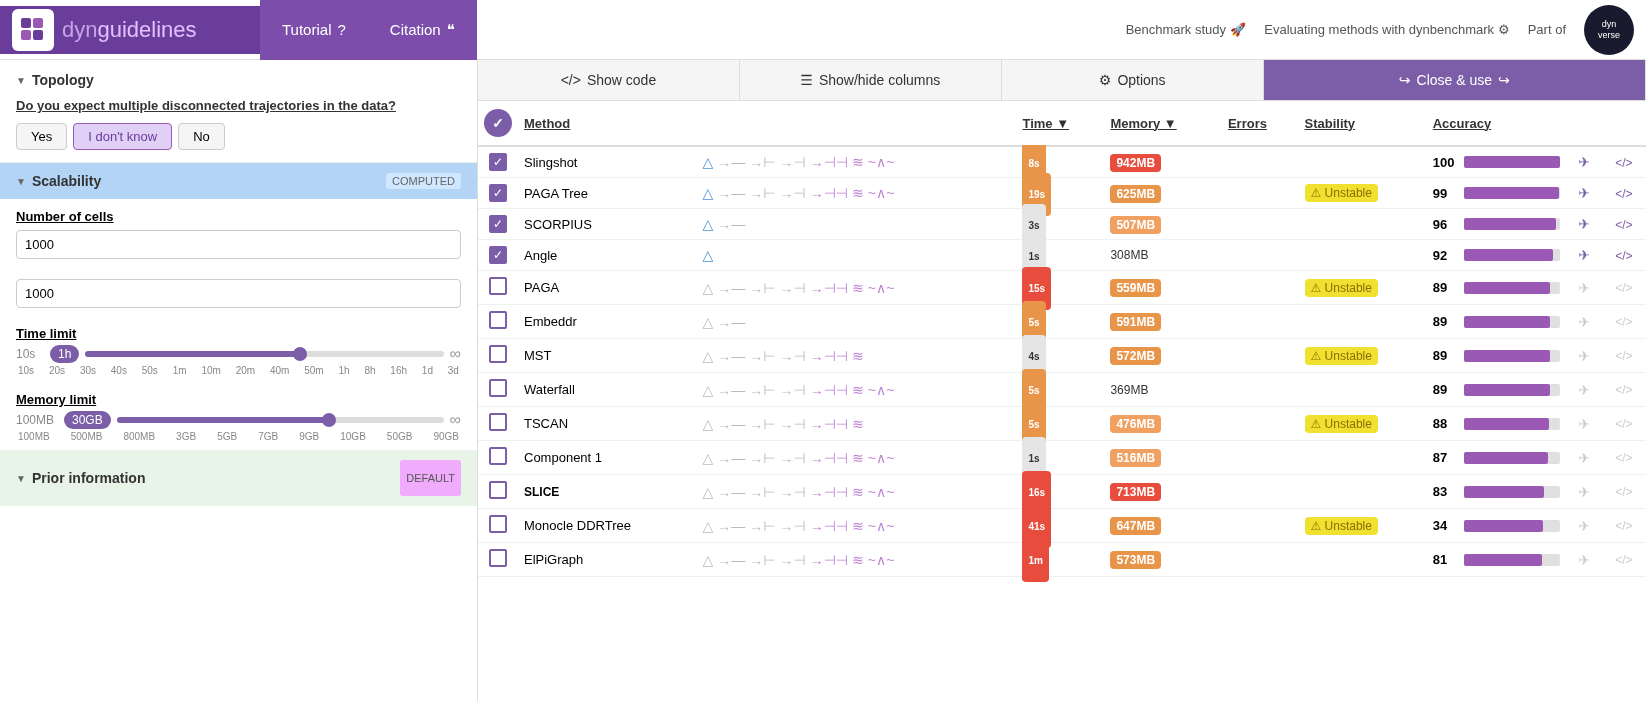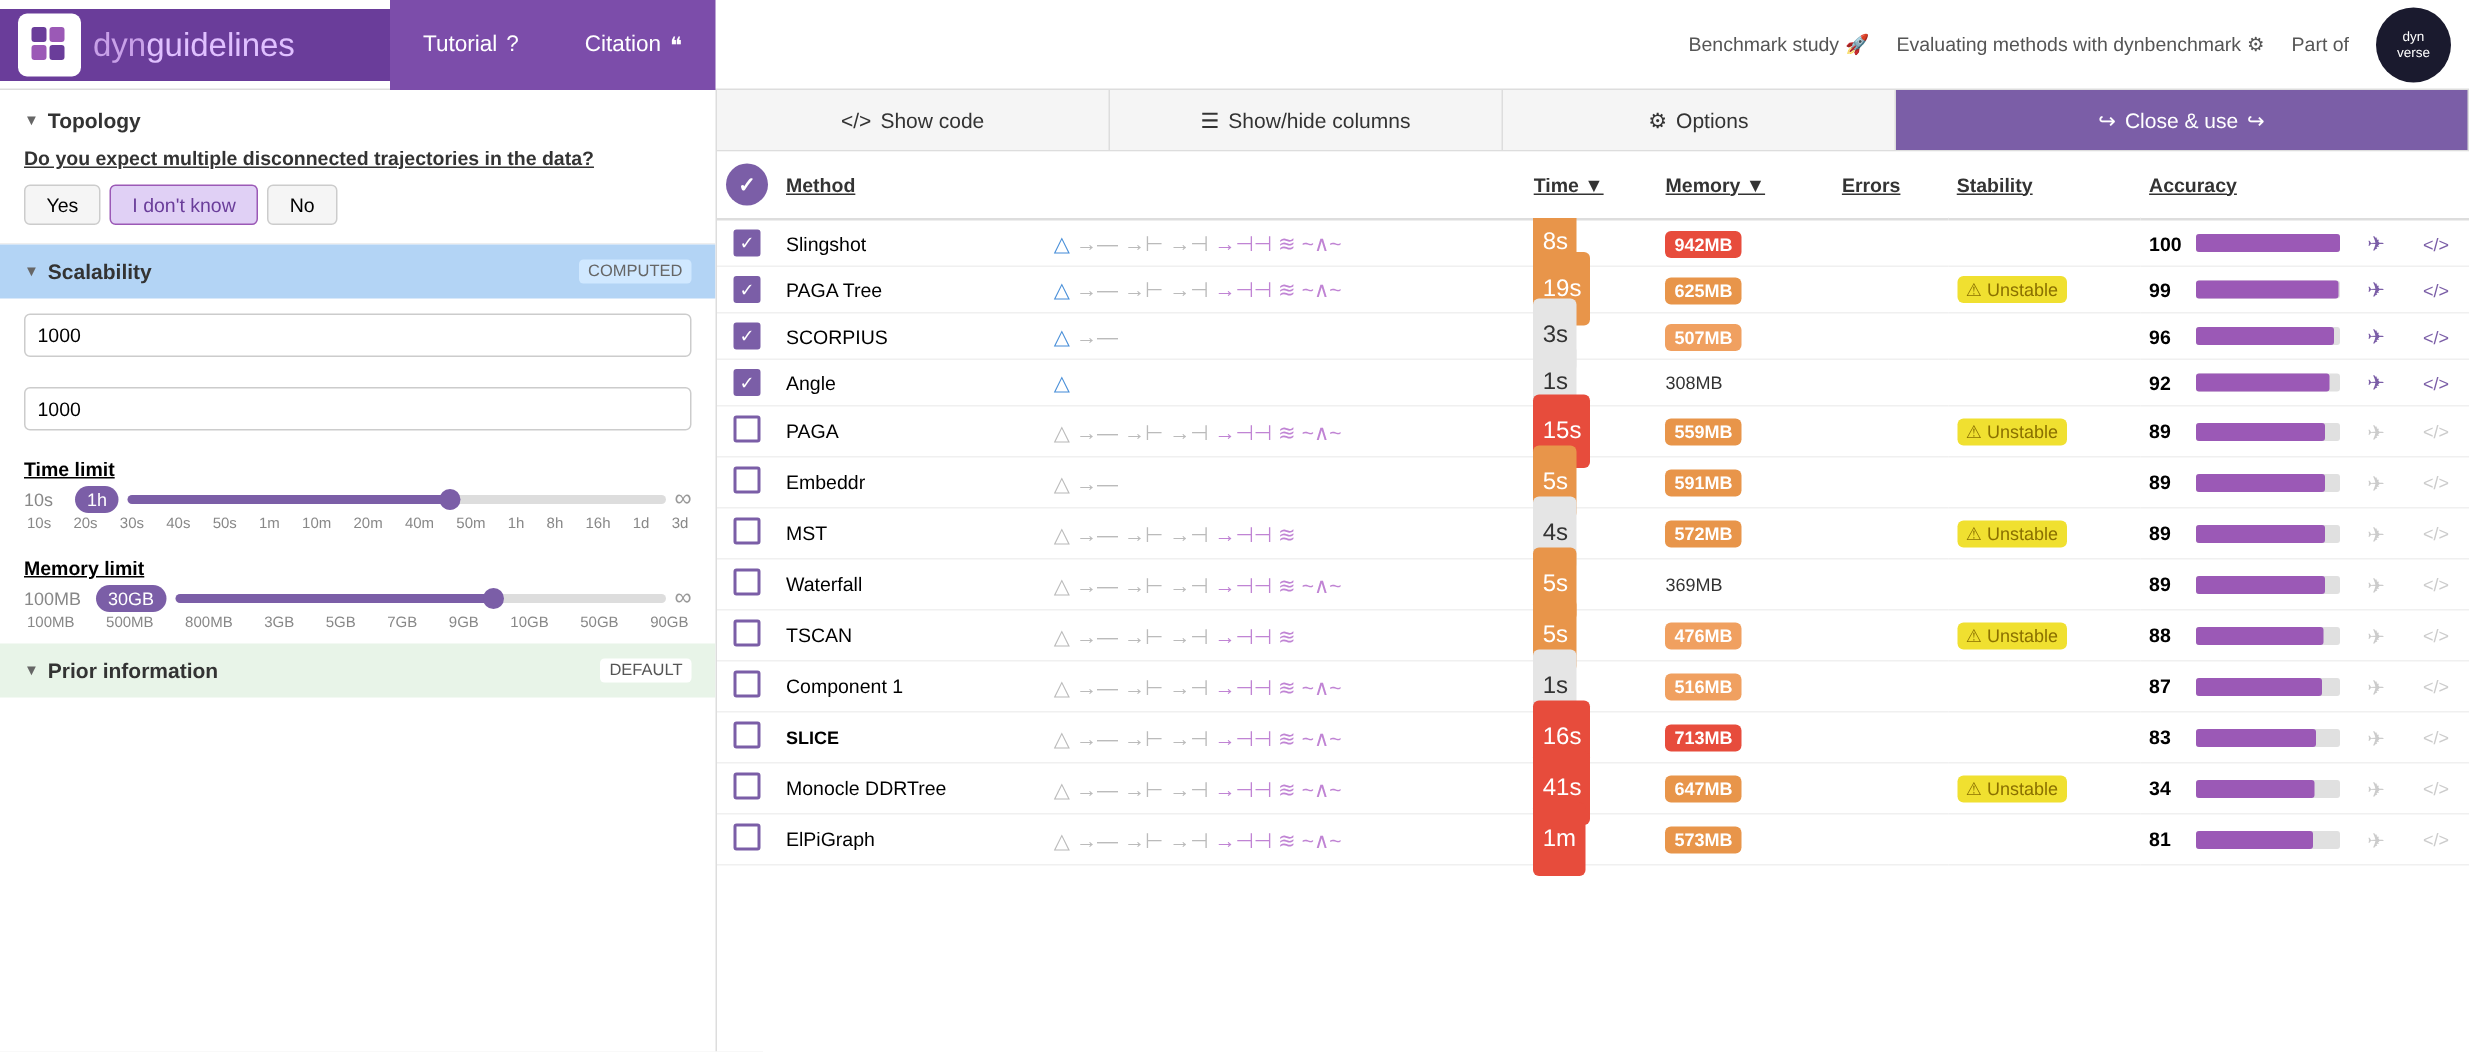--- a/index.html
+++ b/index.html
@@ -203,22 +203,22 @@
 
     .prior-section {
       background: #e8f4e8;
       padding: 10px 16px;
       display: flex;
       align-items: center;
       justify-content: space-between;
     }
     .default-badge {
       font-size: 11px;
-      background: #ffffff;
-      padding: 2px 6px;
+      background: #f0abfc;
+      padding: 12px 6px;
       border-radius: 3px;
       color: #555;
     }
 
     
     .right-panel {
       flex: 1;
       display: flex;
       flex-direction: column;
       overflow: hidden;
@@ -288,22 +288,22 @@
       font-size: 12px;
       border-radius: 2px;
     }
     .check-box.unchecked { background: #fff; color: transparent; }
 
     .time-badge {
       background: #e8a87c;
       color: #fff;
       border-radius: 4px;
       padding: 16px 6px;
-      font-weight: normal;
-      font-size: 16px;
+      font-weight: bold;
+      font-size: 10px;
     }
     .time-badge.red { background: #e74c3c; }
     .time-badge.orange { background: #e8954a; }
     .time-badge.light { background: #e5e5e5; color: #333; }
 
     .mem-badge {
       border-radius: 4px;
       padding: 2px 6px;
       font-weight: bold;
       font-size: 12px;
@@ -423,20 +423,21 @@
 
     <div>
       <div class="scalability-header">
         <div class="section-header" style="margin:0">
           <span class="triangle">▼</span>
           <span>Scalability</span>
         </div>
         <span class="computed-badge">COMPUTED</span>
       </div>
       <div class="form-group">
+        <label class="form-label">Number of cells</label>
         <input class="form-input" type="text" value="1000" style="">
       </div>
       <div class="form-group">
         <input class="form-input" type="text" value="1000" style="">
       </div>
 
       <div class="slider-section">
         <div class="slider-label">Time limit</div>
         <div class="slider-row">
           <span style="font-size:12px;color:#888;min-width:28px">10s</span>

